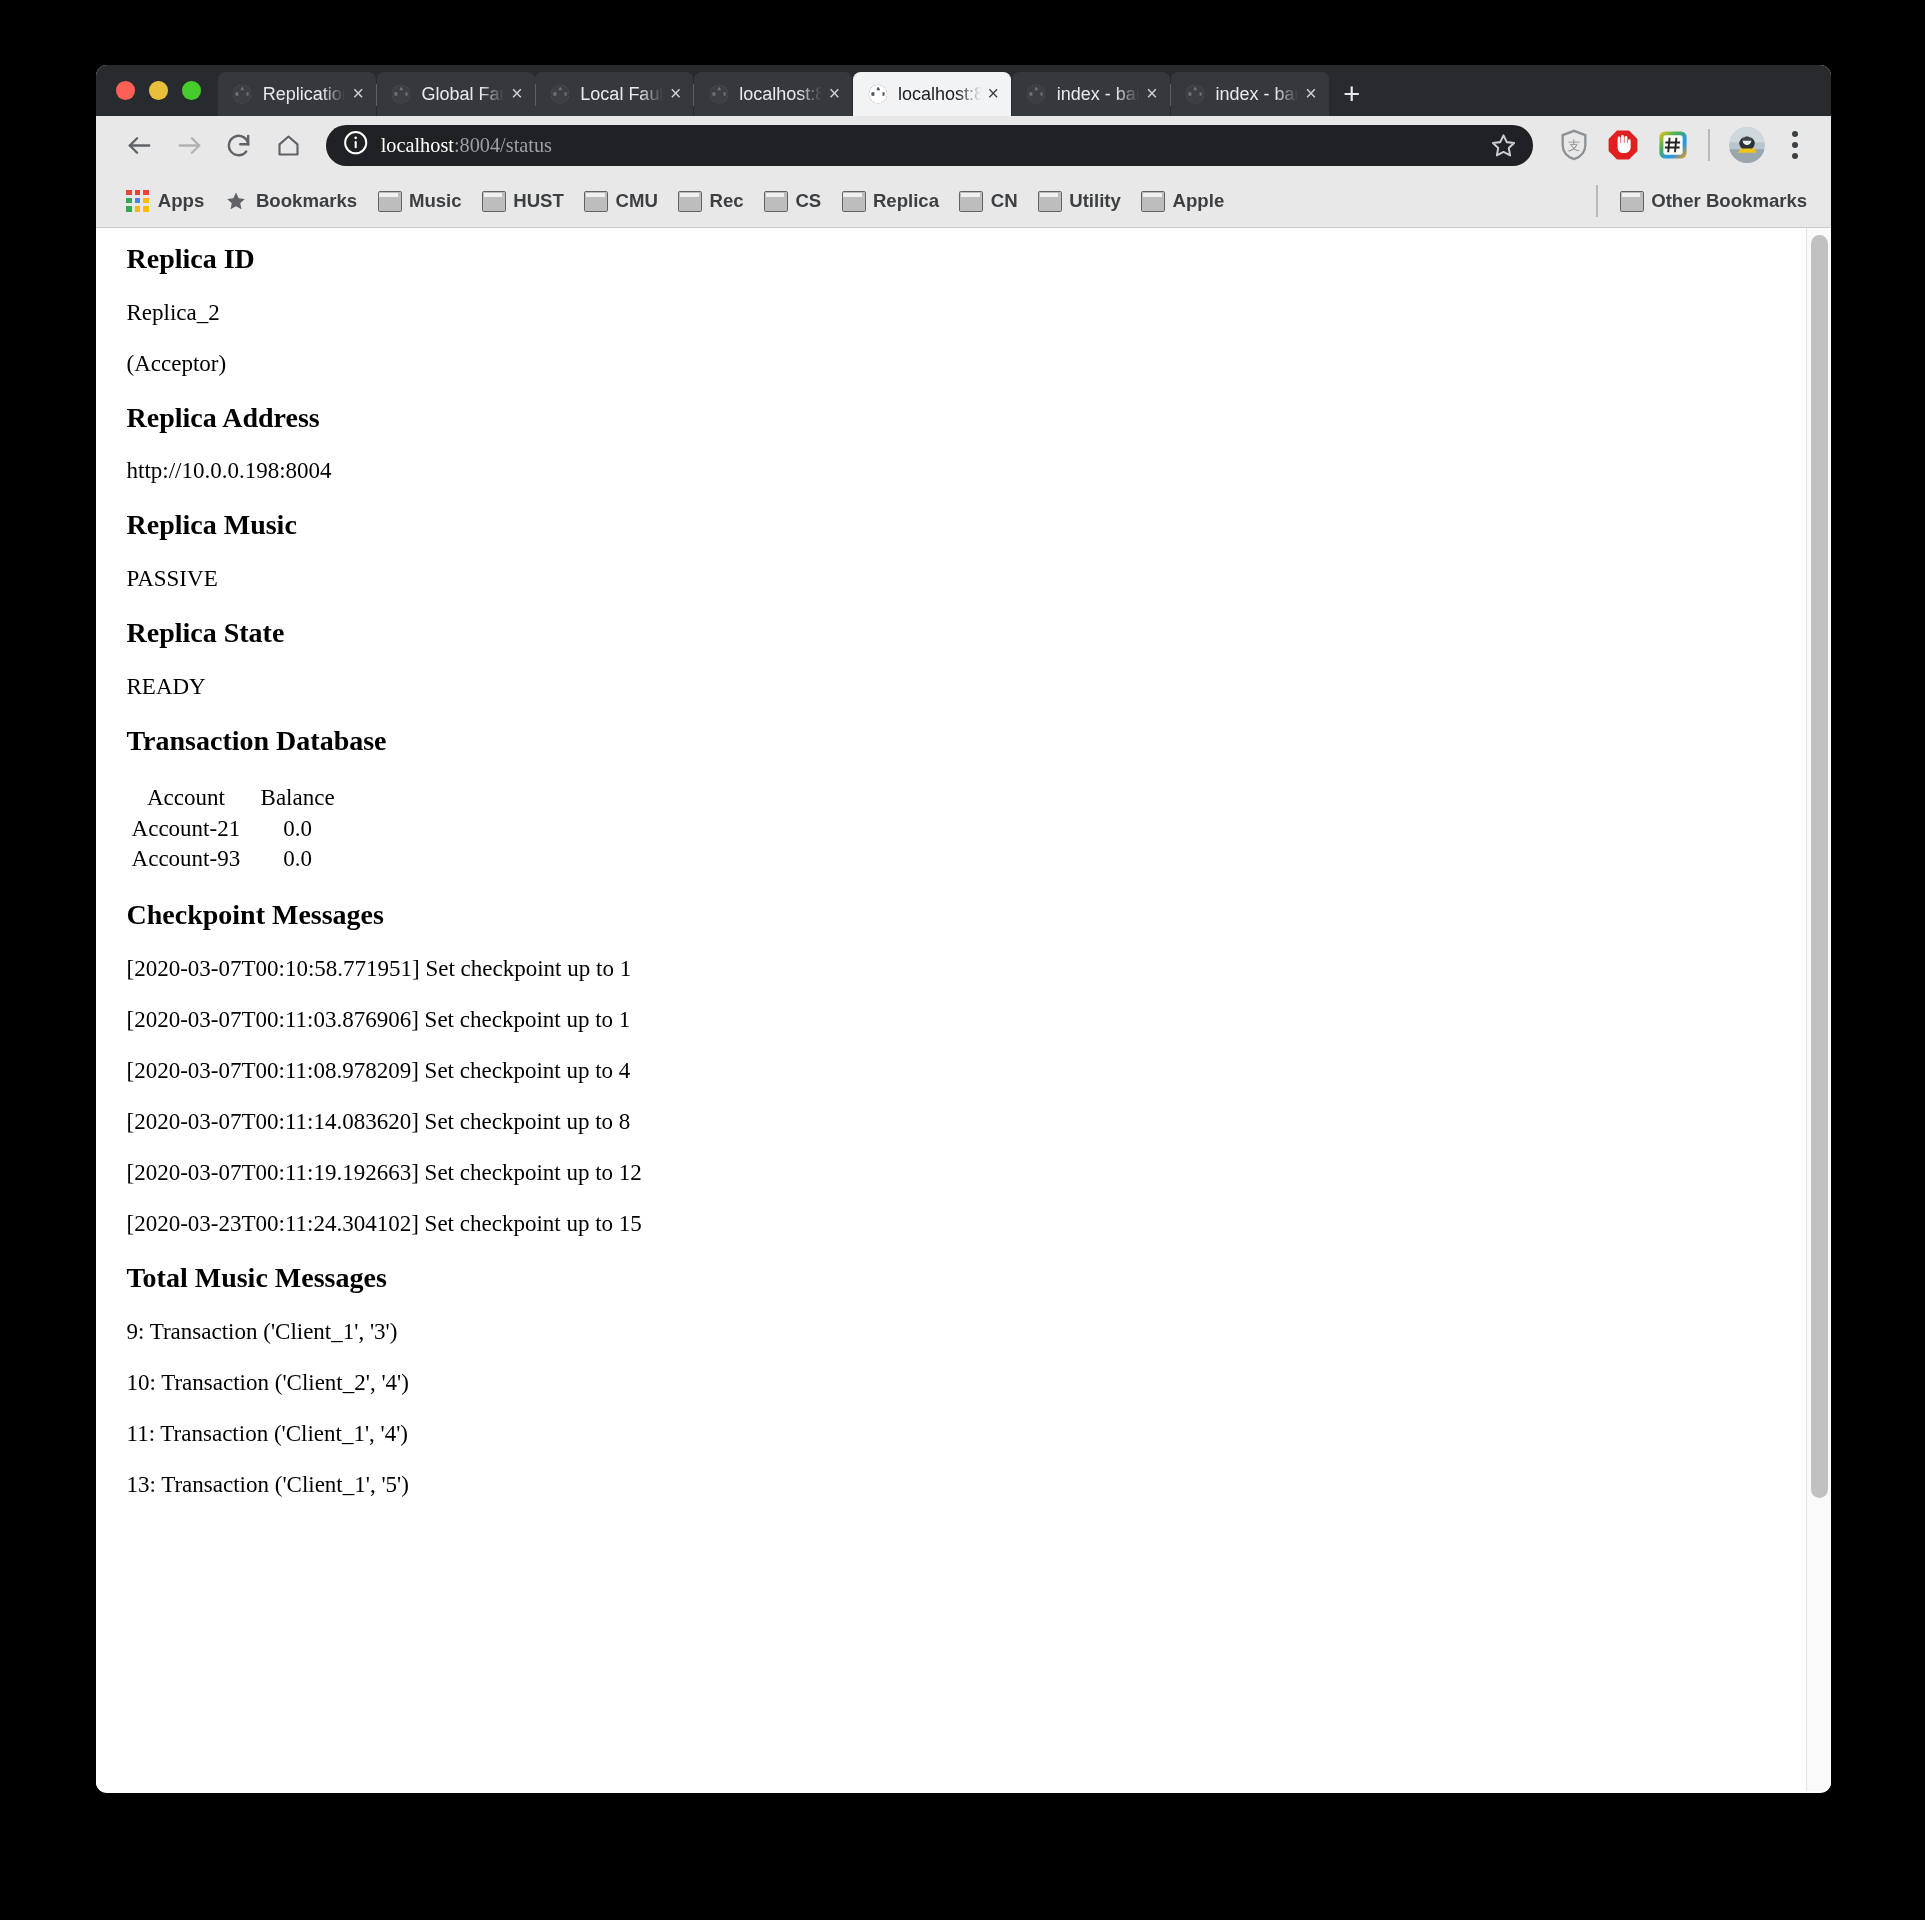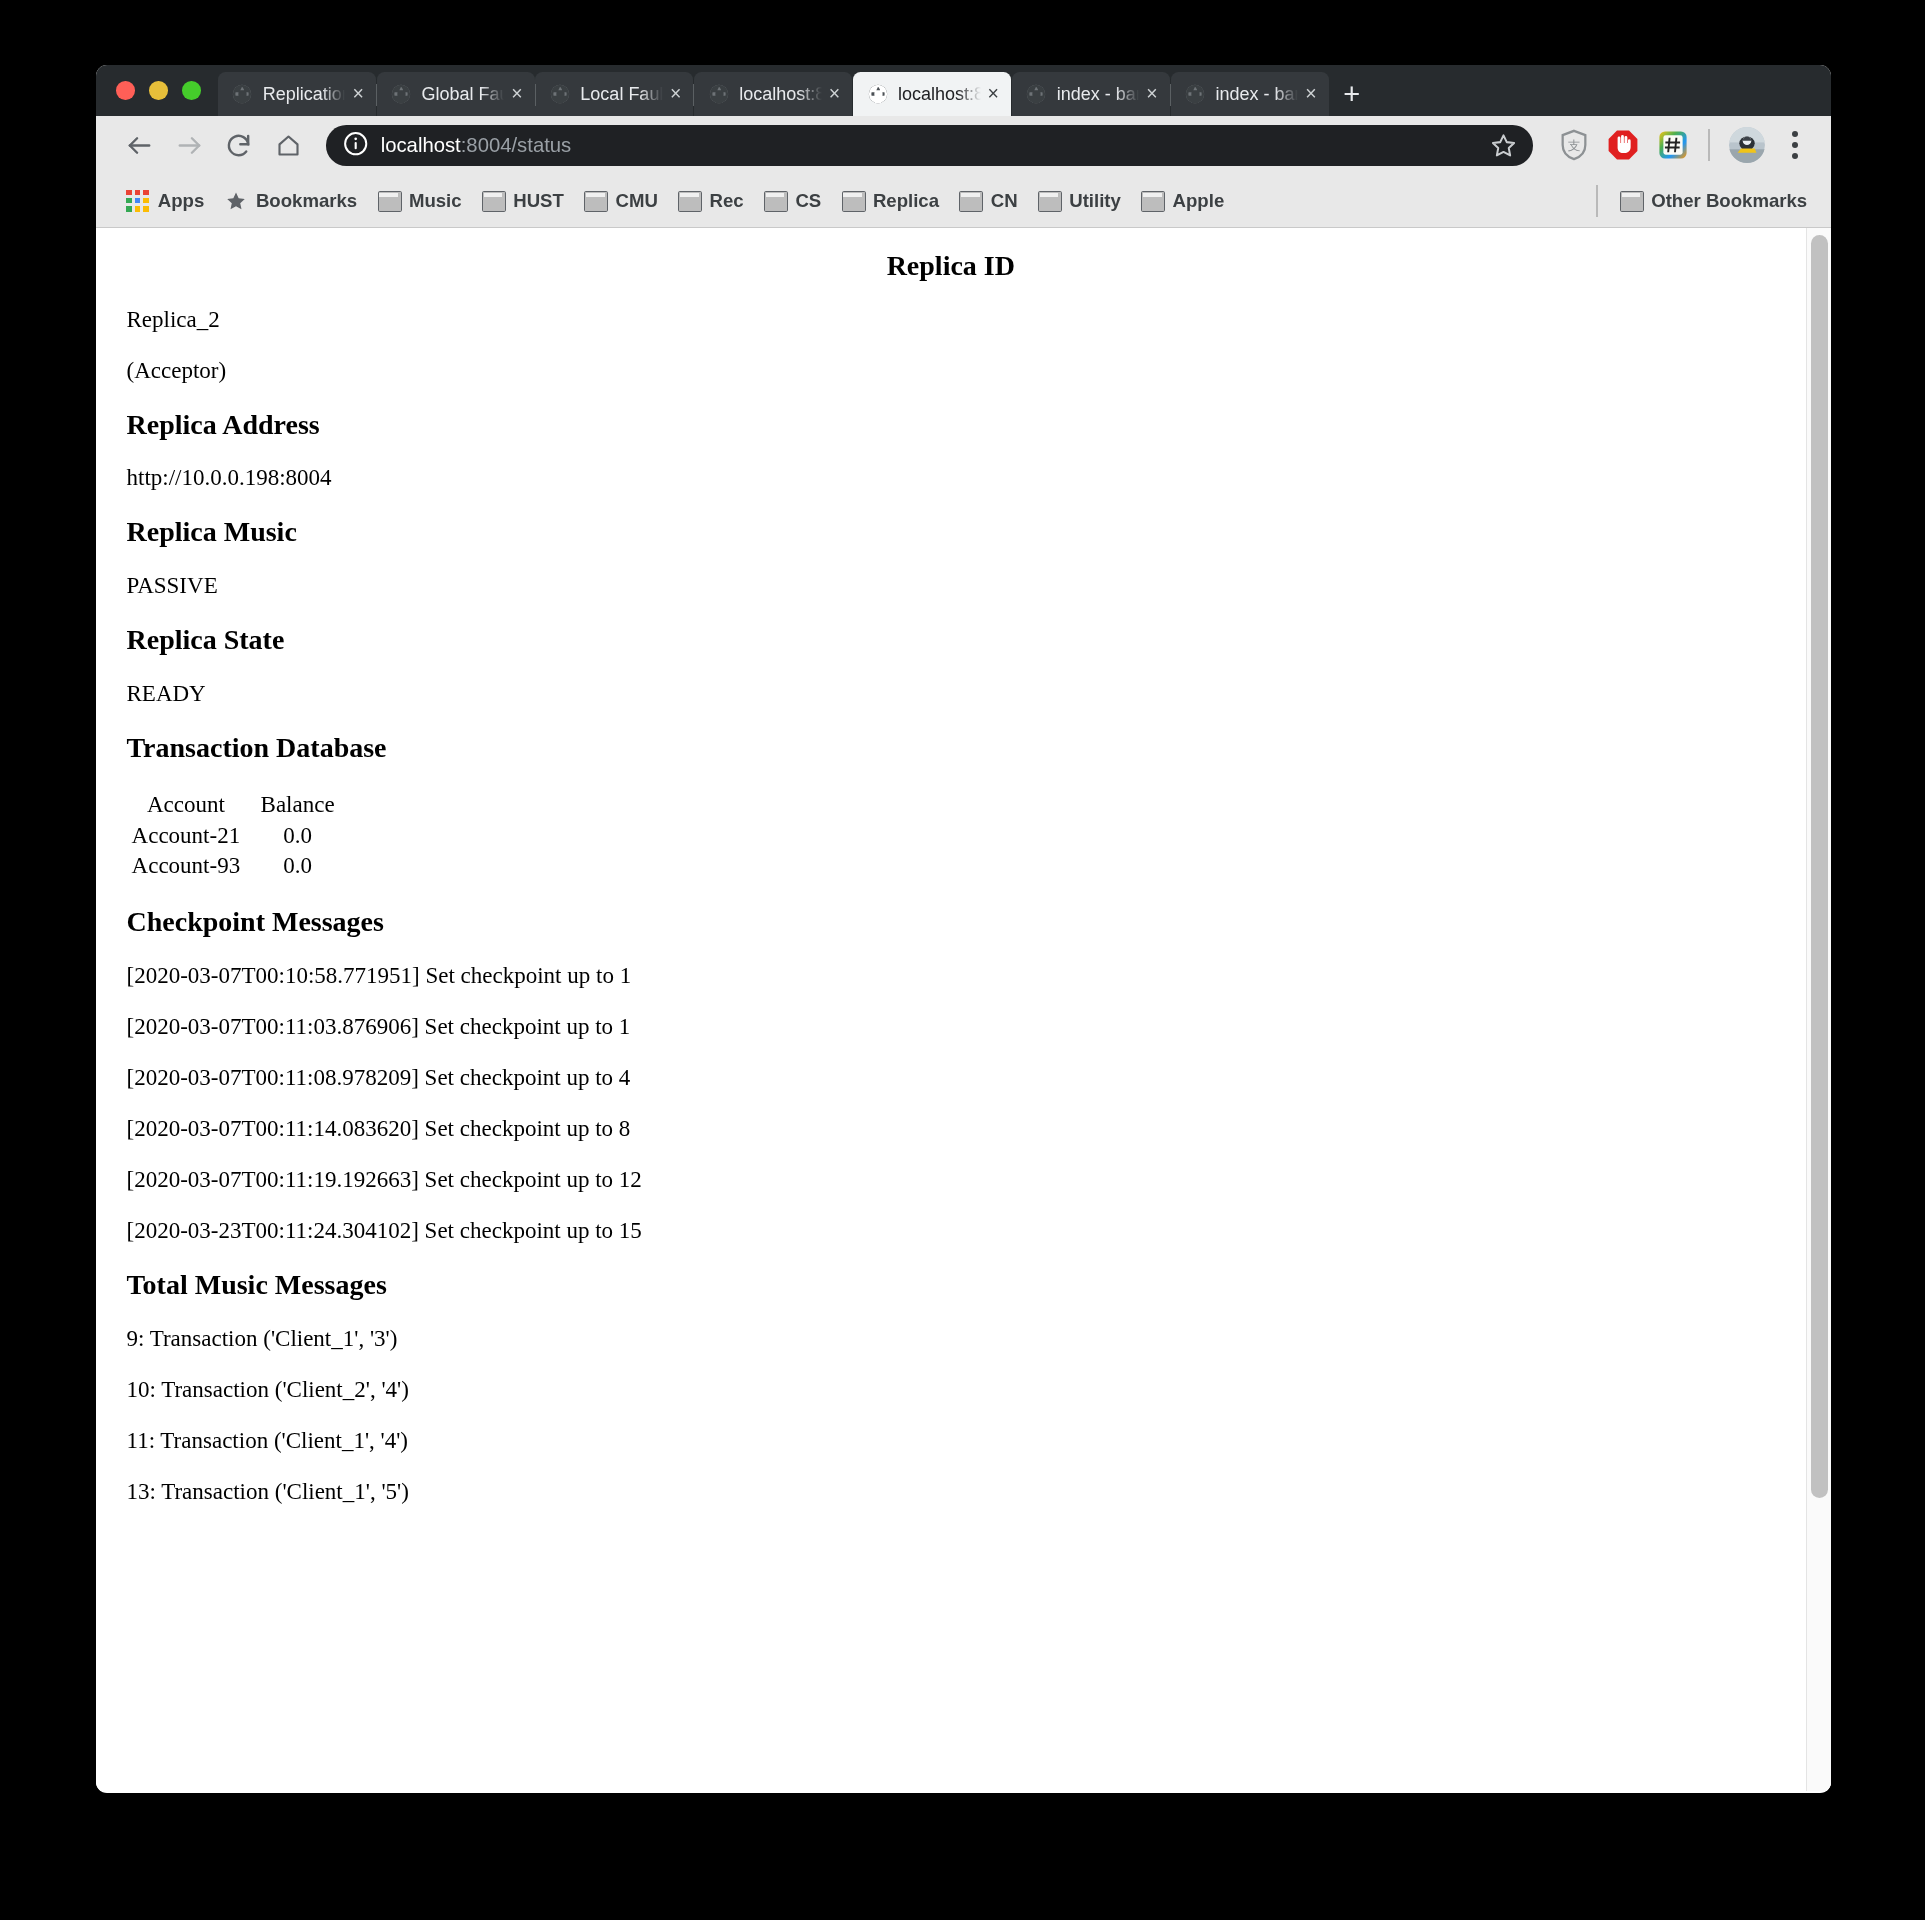--- a/index.html
+++ b/index.html
@@ -116,20 +116,21 @@
   #omnibox {
     flex: 1 1 auto;
     height: 41px;
     margin: 0 12px 0 12px;
     background: #1f2124;
     border-radius: 20.3px;
     display: flex;
     align-items: center;
     padding: 0 8.5px 0 17px;
     min-width: 0;
+    font-family: Liberation Serif, serif;
   }
   #omnibox-info-icon { flex: 0 0 25.4px; margin-right: 12px; }
   #omnibox-url {
     flex: 1 1 auto;
     font-size: 20.3px;
     color: #9aa0a6;
     white-space: nowrap;
     overflow: hidden;
     min-width: 0;
   }
@@ -237,21 +238,21 @@
     color: #000000;
   }
   .content-inner { padding: 0 30.5px 0 30.5px; }
 
   h3.sec-title {
     font-size: 28px;
     font-weight: bold;
     margin: 24.6px 0 24.6px 0;
     line-height: 1.15;
   }
-  h3.sec-title.first { margin-top: 15px; text-align: center; }
+  h3.sec-title.first { margin-top: 8px; }
   p.line {
     font-size: 23px;
     margin: 24.6px 0 24.6px 0;
     line-height: 1.15;
   }
 
   table.db {
     border-collapse: collapse;
     margin: 15.3px 0 15.3px 0;
     font-size: 23px;

